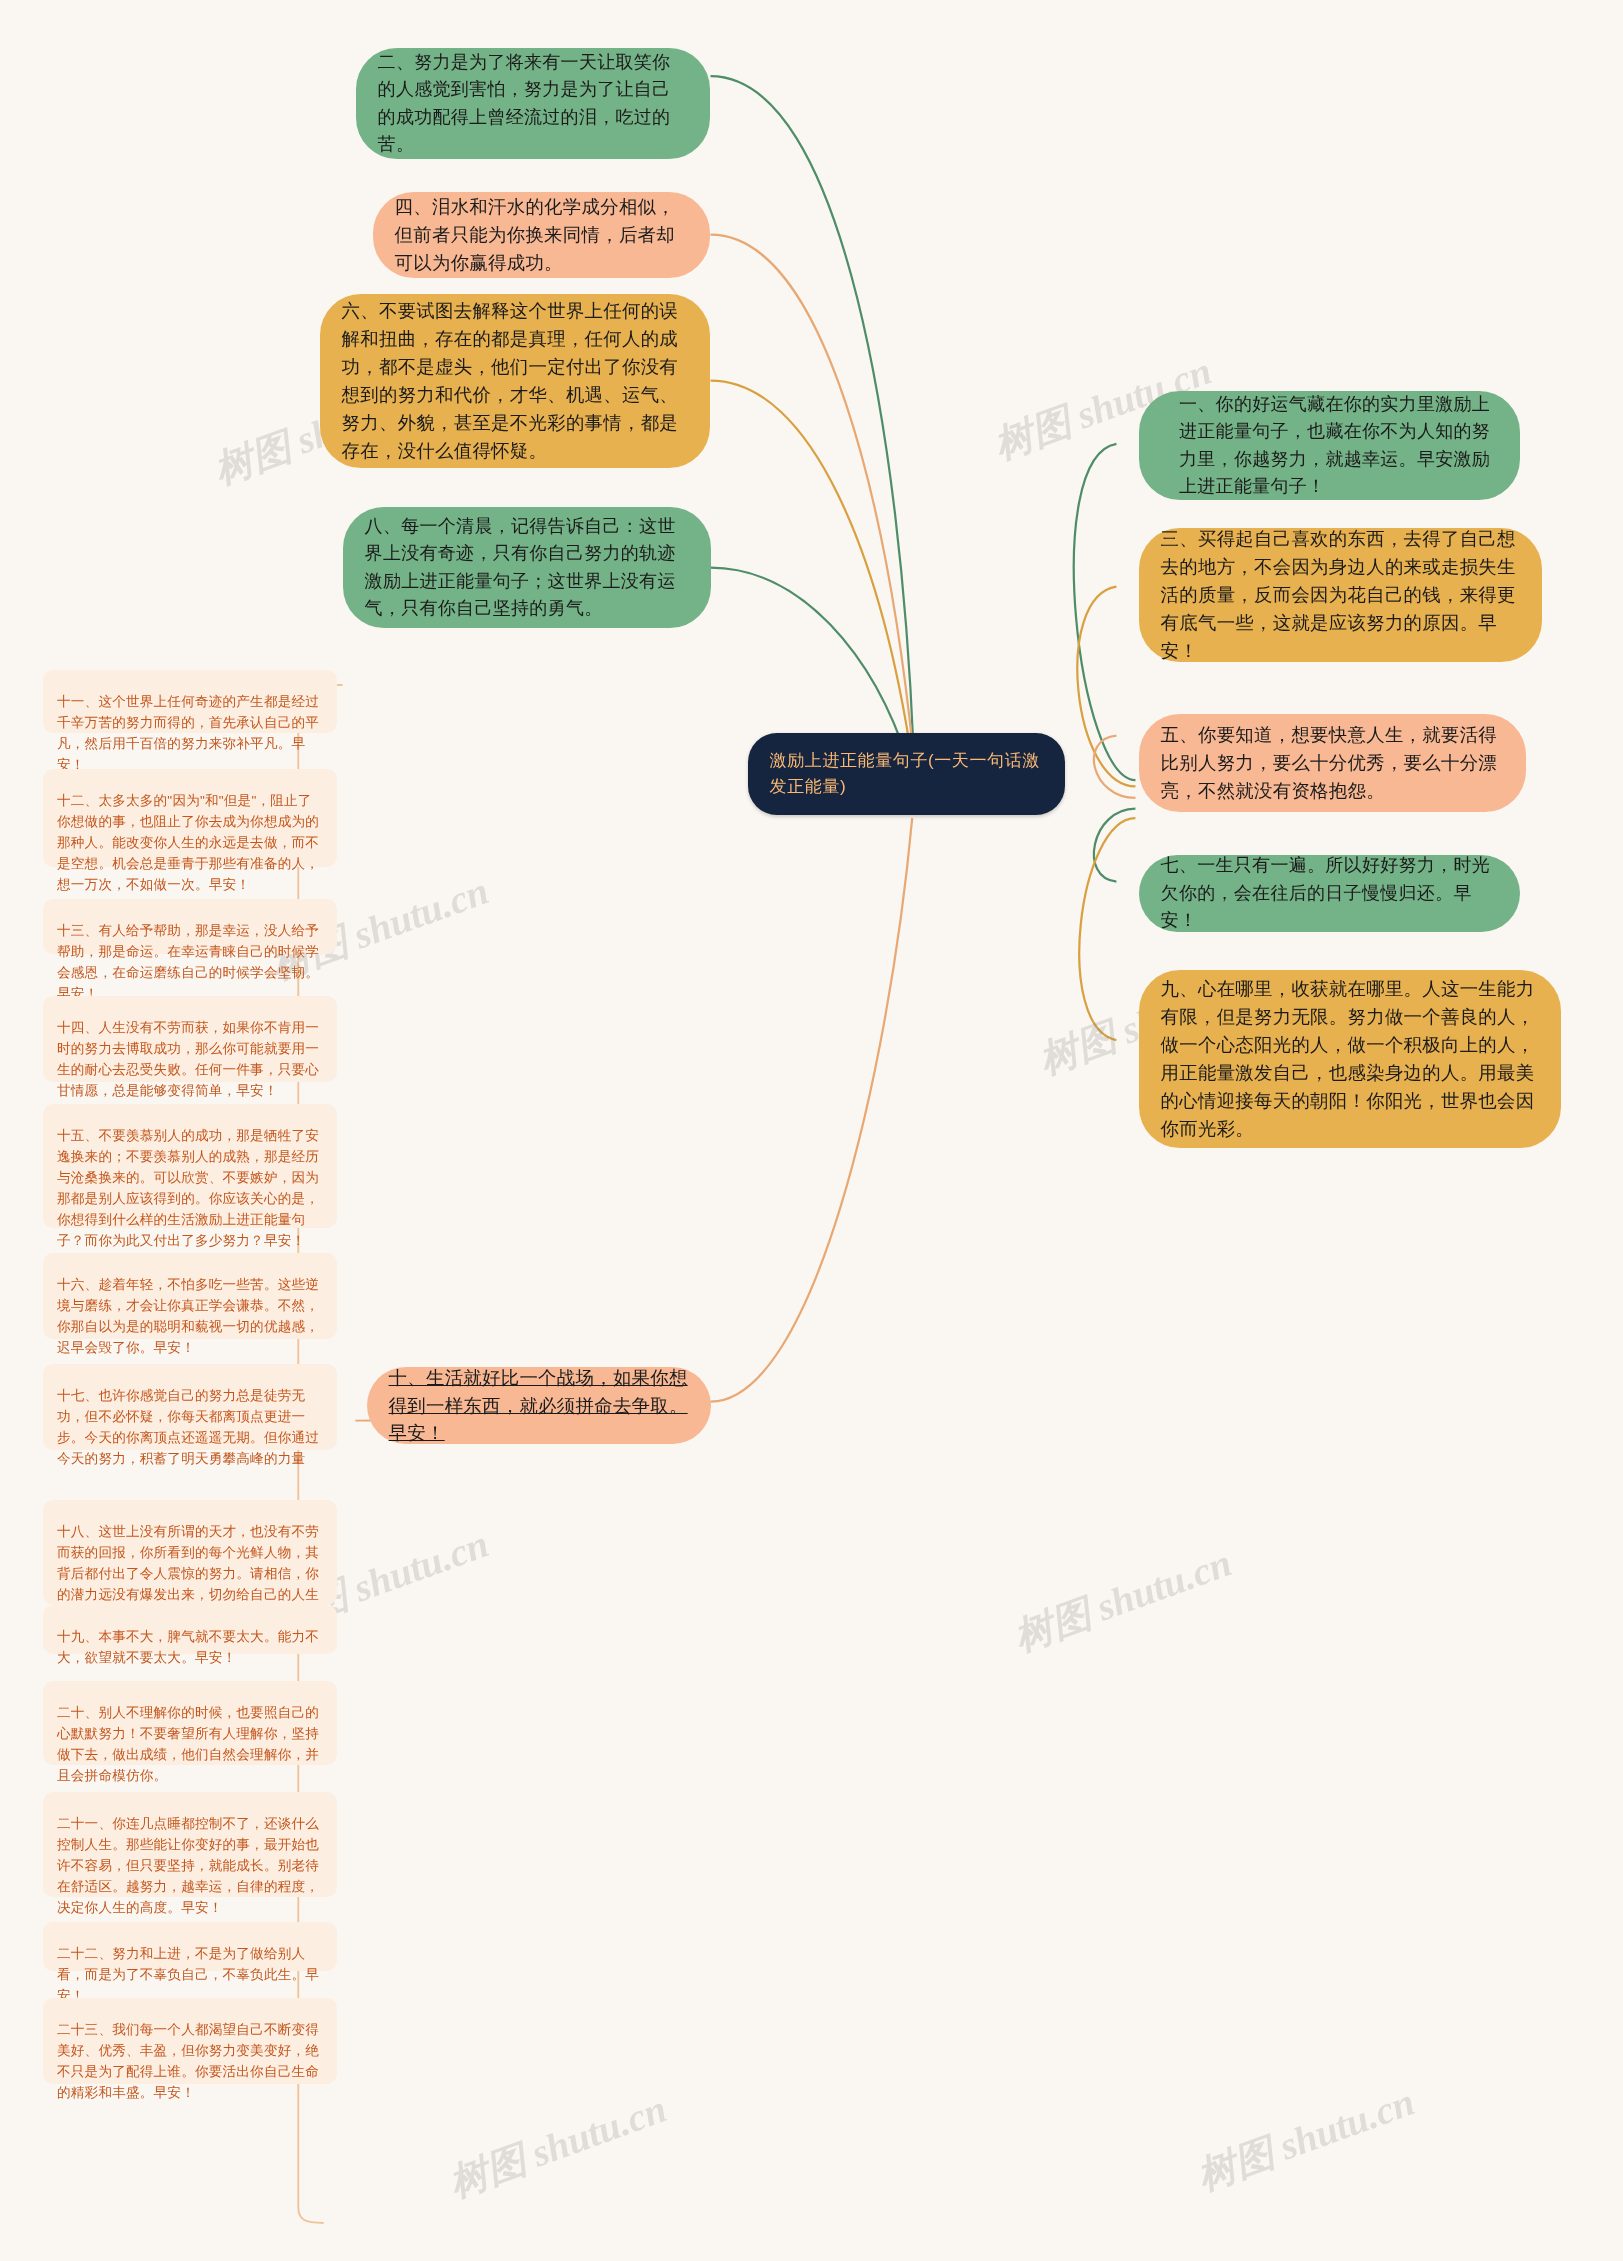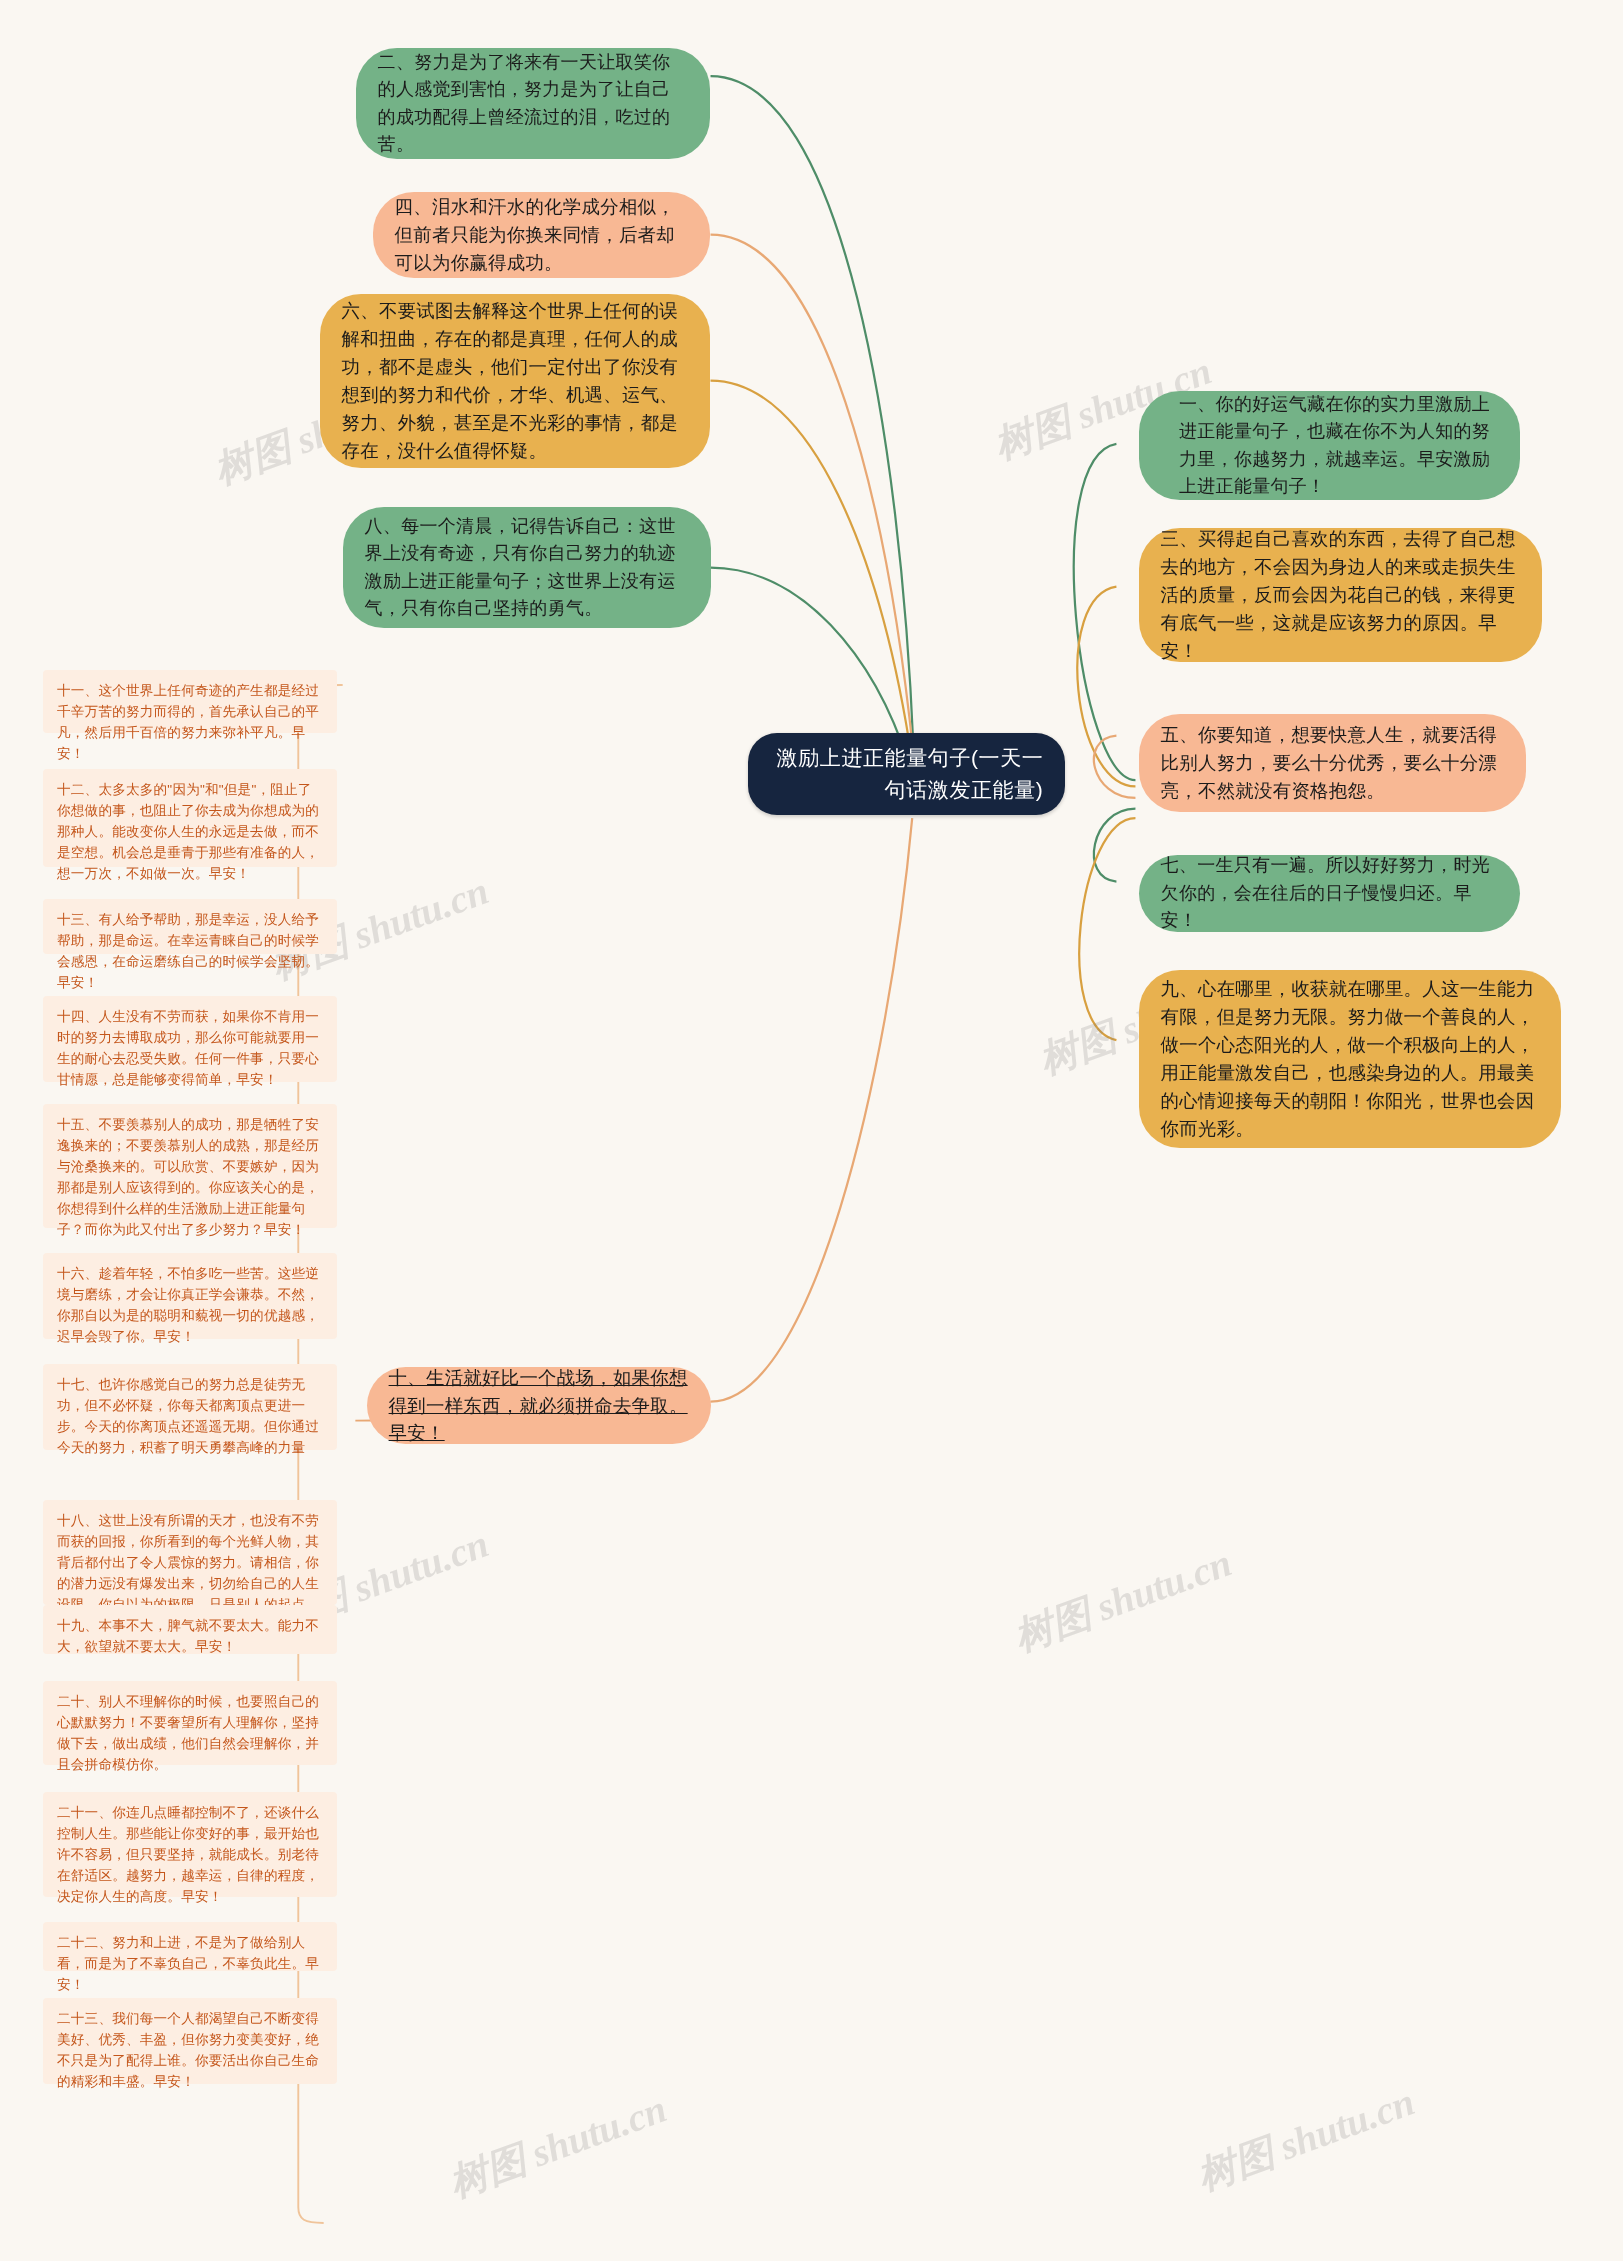--- a/index.html
+++ b/index.html
@@ -24,36 +24,36 @@
     position:absolute;box-sizing:border-box;
     border-radius:41px;
     display:flex;align-items:center;
     padding:16.5px 21.6px;
     line-height:1.52;
     letter-spacing:0.3px;
   }
   .node span{display:block;width:100%;}
 
   .root{
-    background:#16253f;color:#ffffff;
+    background:#16253f;color:#fdba74;
     border-radius:29px;
-    font-size:21px;text-align:right;
+    font-size:17px;text-align:left;
     justify-content:center;
     box-shadow:0 1.3px 3.8px rgba(0,0,0,.18);
     letter-spacing:0.6px;
   }
   .green{background:#74b287;color:#1b1b1b;font-size:18px;}
   .peach{background:#f8b894;color:#1b1b1b;font-size:18.4px;}
   .orange{background:#e8b14f;color:#1b1b1b;font-size:18.4px;}
 
   .leaf{
     position:absolute;box-sizing:border-box;
     background:#fdeee2;color:#c4561b;
-    border-radius:4px;
-    padding:10px 14px;
+    border-radius:10px;
+    padding:21px 14px;
     font-size:13.6px;line-height:1.55;
     letter-spacing:0.2px;
   }
 </style>
 </head>
 <body>
 
 <div id="canvas">
 
   <svg class="links" viewBox="0 0 2560 3565">

